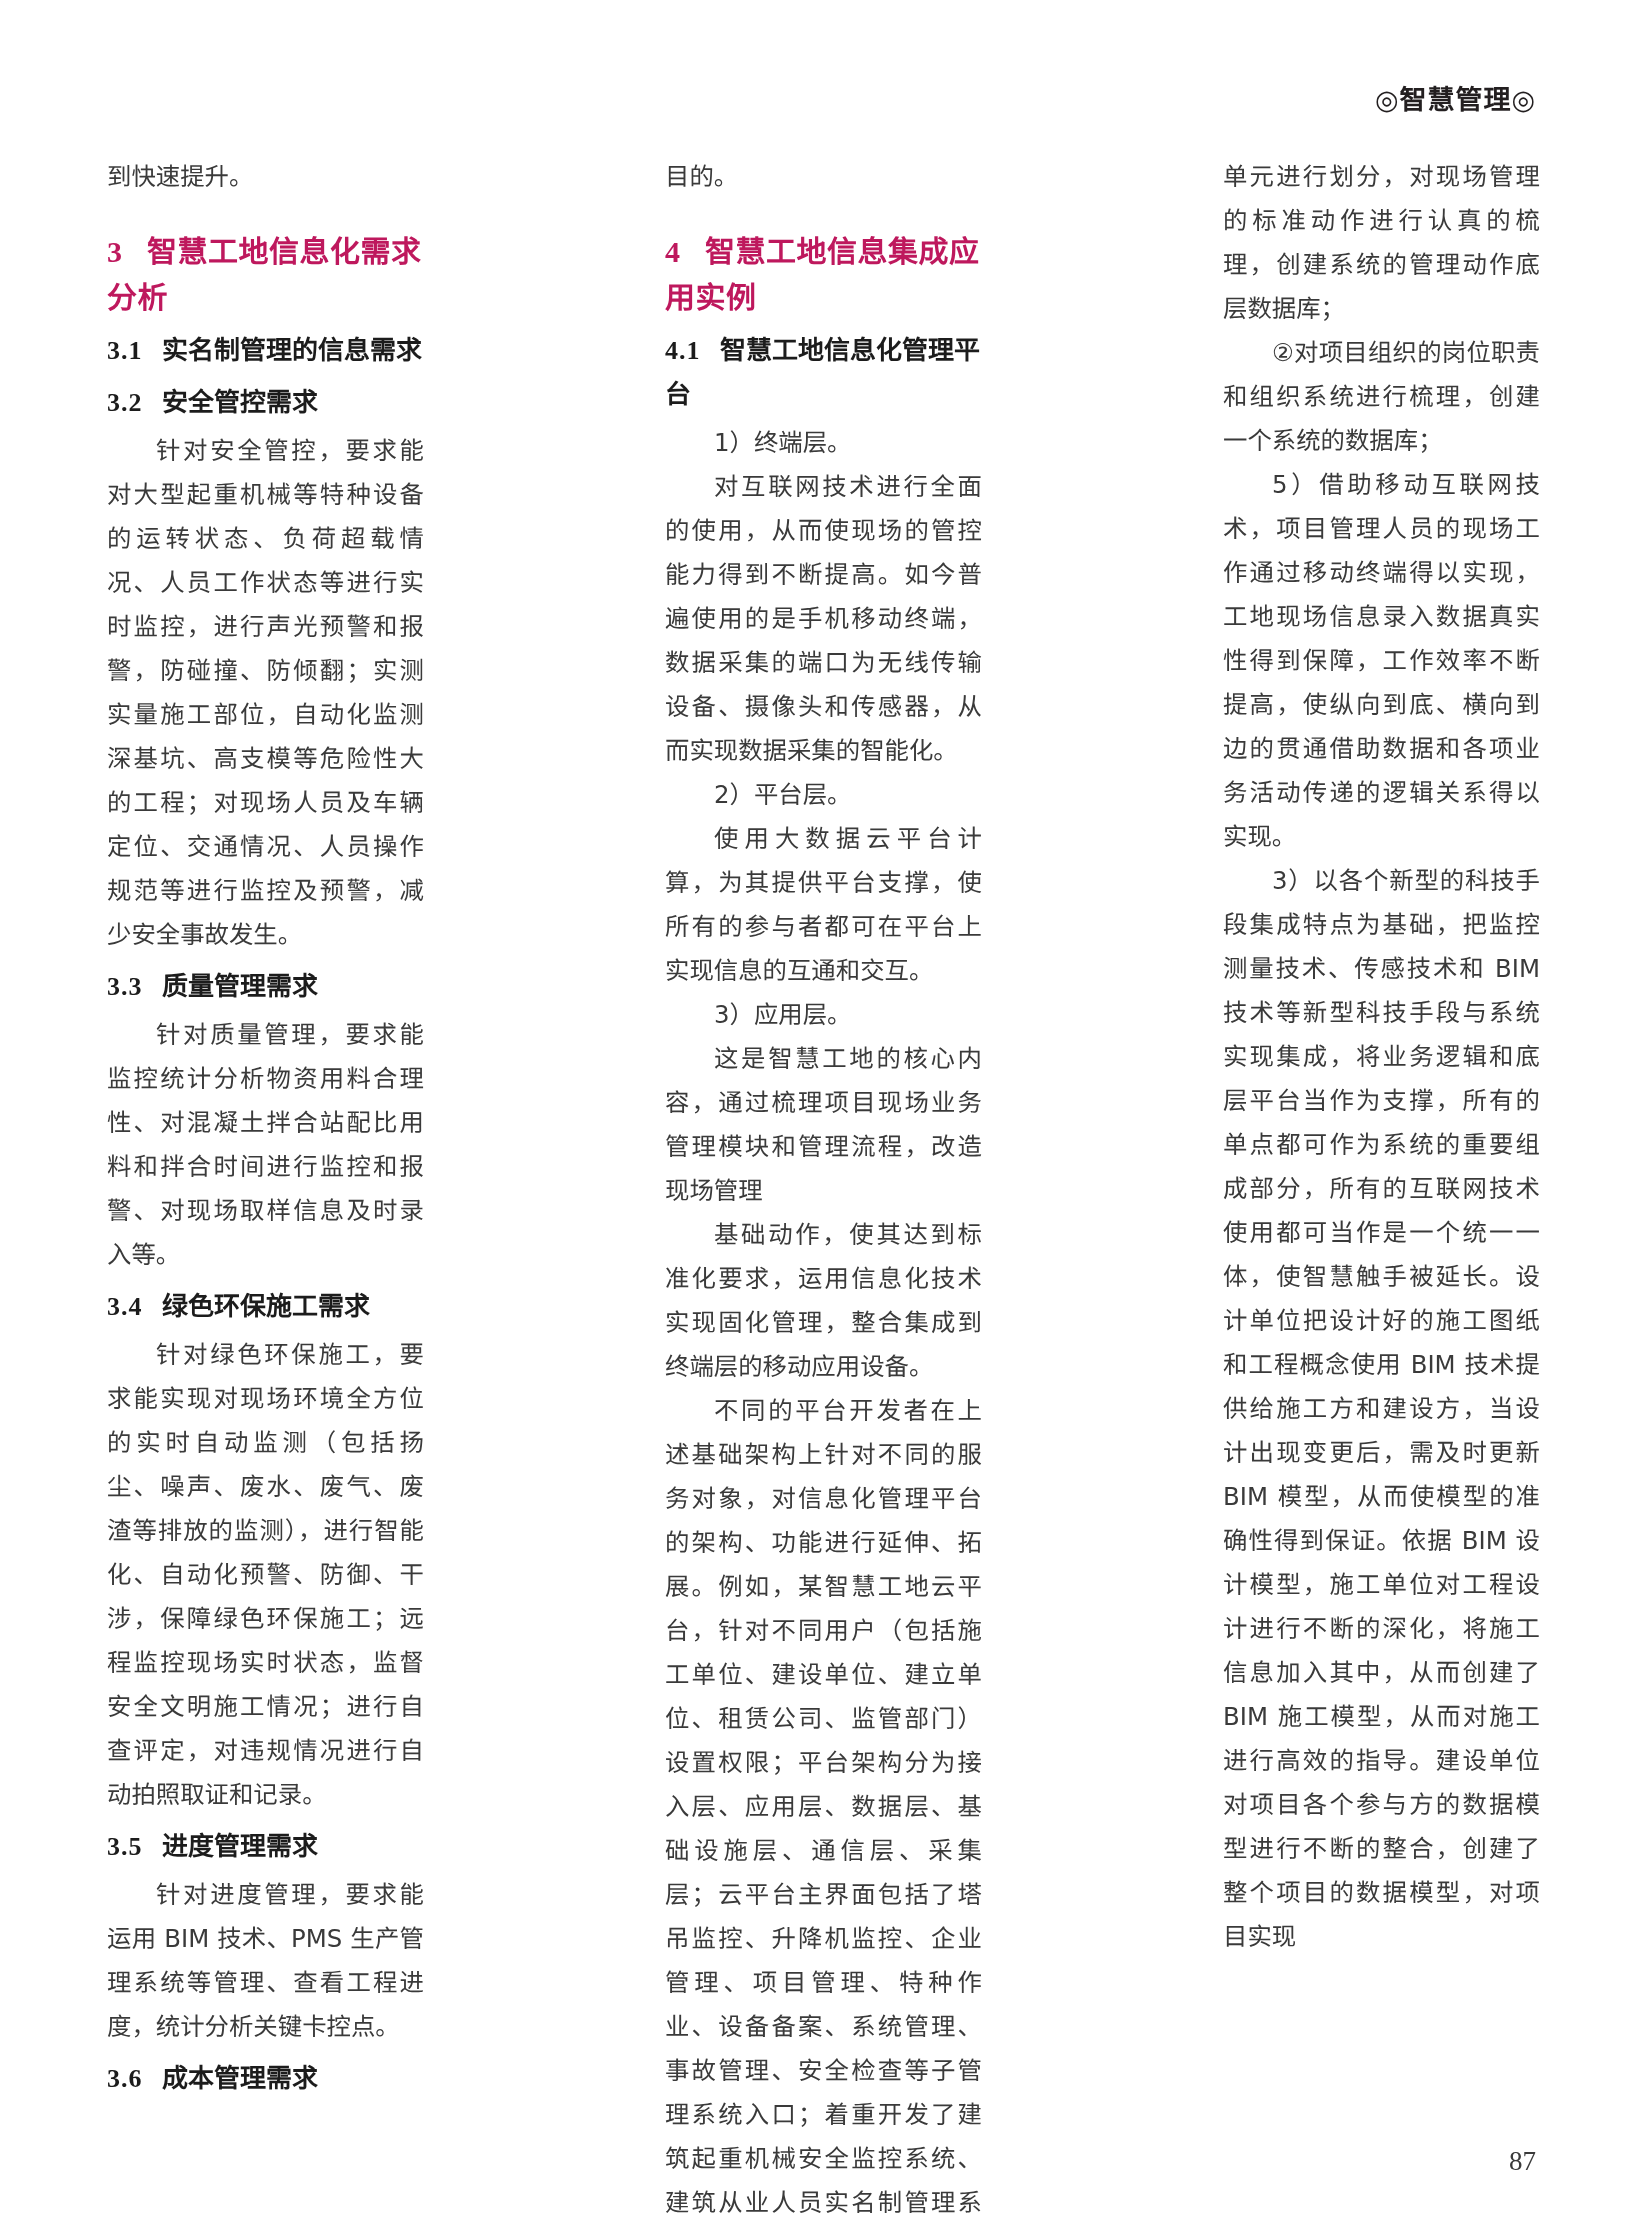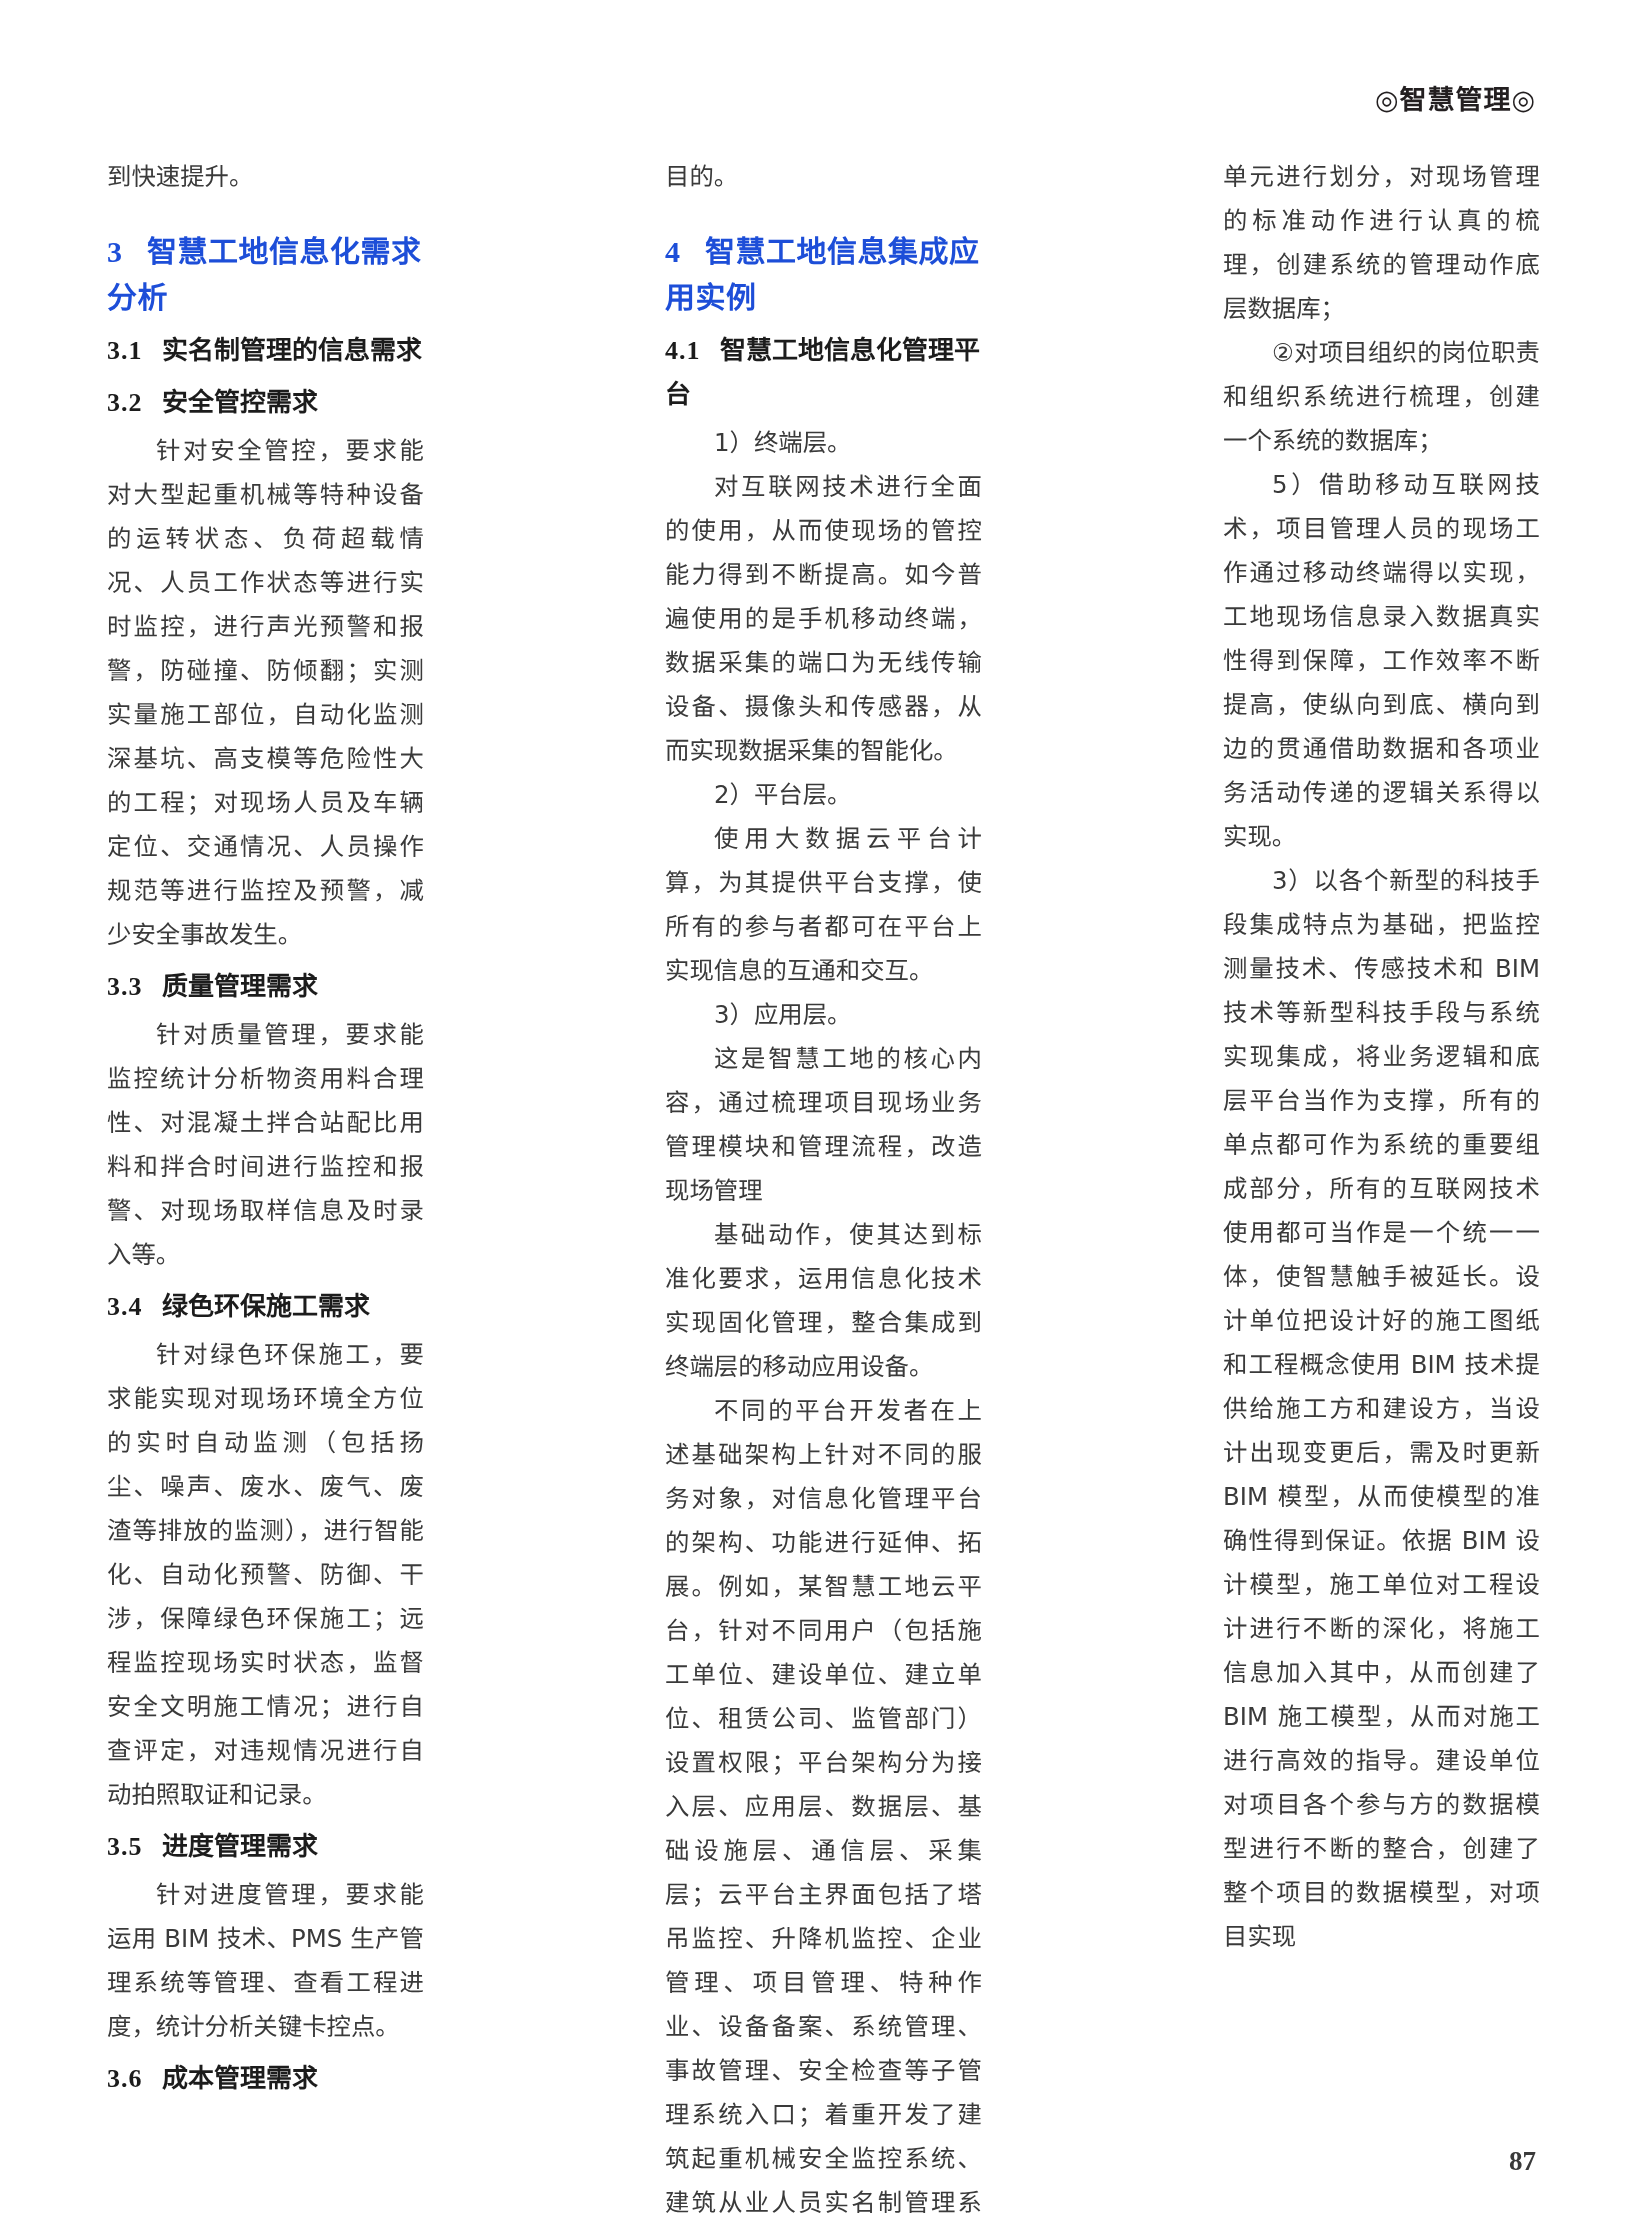--- a/index.html
+++ b/index.html
@@ -68,21 +68,21 @@
   p.nind {
     text-indent: 0;
   }
 
   h2.sec {
     margin: 30px 0 6px 0;
     font-size: 30px;
     line-height: 46px;
     font-weight: bold;
     font-family: "Liberation Serif", "DejaVu Serif", serif;
-    color: #1d4ed8;
+    color: #be185d;
     letter-spacing: 0.5px;
   }
   h3.sub {
     margin: 8px 0 4px 0;
     font-size: 26px;
     line-height: 44px;
     font-weight: bold;
     font-family: "Liberation Serif", "DejaVu Serif", serif;
     color: #1c1c1c;
   }
@@ -97,21 +97,21 @@
     line-height: 0;
   }
 
   
   .folio {
     position: absolute;
     bottom: 72px;
     right: 109px;
     font-family: "Liberation Serif", "DejaVu Serif", serif;
     font-size: 27px;
-    font-weight: bold;
+    font-weight: normal;
     color: #3a3a3a;
   }
 </style>
 </head>
 <body>
 
 <div class="page">
 
   <div class="running-head">◎智慧管理◎</div>
 

